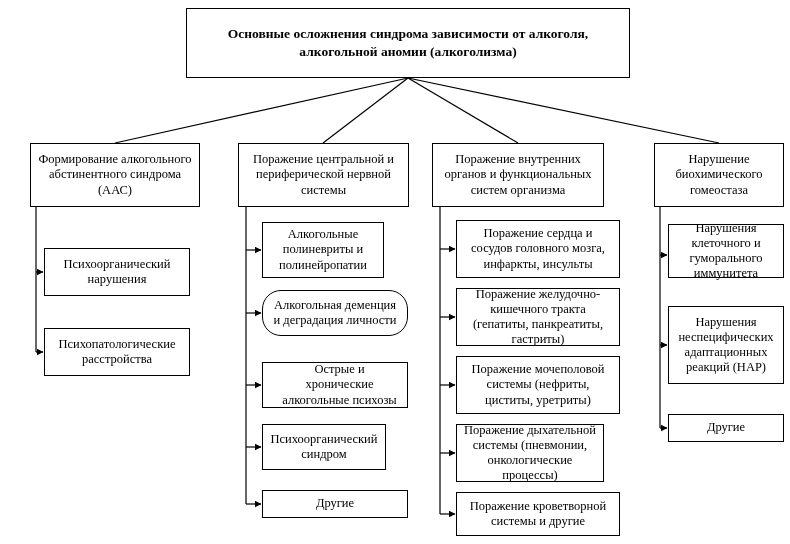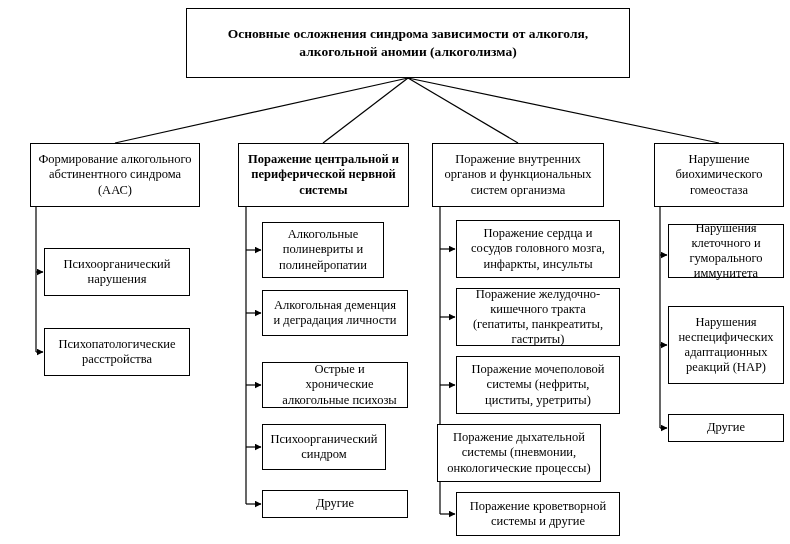--- a/index.html
+++ b/index.html
@@ -35,37 +35,37 @@
   .box.title {
     font-weight: bold;
     font-size: 13.5px;
     line-height: 1.35;
     padding: 4px 18px;
   }
   
   #root { left: 186px; top: 8px;  width: 444px; height: 70px; }
   
   #h1 { left: 30px;  top: 143px; width: 170px; height: 64px; }
-  #h2 { left: 238px; top: 143px; width: 171px; height: 64px; font-weight: bold; }
+  #h2 { left: 238px; top: 143px; width: 171px; height: 64px; }
   #h3 { left: 432px; top: 143px; width: 172px; height: 64px; }
   #h4 { left: 654px; top: 143px; width: 130px; height: 64px; }
   
   #b1-1 { left: 44px; top: 248px; width: 146px; height: 48px; }
   #b1-2 { left: 44px; top: 328px; width: 146px; height: 48px; }
   
   #b2-1 { left: 262px; top: 222px; width: 122px; height: 56px; }
-  #b2-2 { left: 262px; top: 290px; width: 146px; height: 46px; }
+  #b2-2 { left: 262px; top: 290px; width: 146px; height: 46px; border-radius: 19px; }
   #b2-3 { left: 262px; top: 362px; width: 146px; height: 46px; padding-left: 16px; }
   #b2-4 { left: 262px; top: 424px; width: 124px; height: 46px; }
   #b2-5 { left: 262px; top: 490px; width: 146px; height: 28px; }
   
   #b3-1 { left: 456px; top: 220px; width: 164px; height: 58px; }
   #b3-2 { left: 456px; top: 288px; width: 164px; height: 58px; }
   #b3-3 { left: 456px; top: 356px; width: 164px; height: 58px; }
-  #b3-4 { left: 437px; top: 424px; width: 164px; height: 58px; }
+  #b3-4 { left: 456px; top: 424px; width: 148px; height: 58px; }
   #b3-5 { left: 456px; top: 492px; width: 164px; height: 44px; }
   
   #b4-1 { left: 668px; top: 224px; width: 116px; height: 54px; }
   #b4-2 { left: 668px; top: 306px; width: 116px; height: 78px; }
   #b4-3 { left: 668px; top: 414px; width: 116px; height: 28px; }
 </style>
 </head>
 <body>
 
 <div class="canvas">

